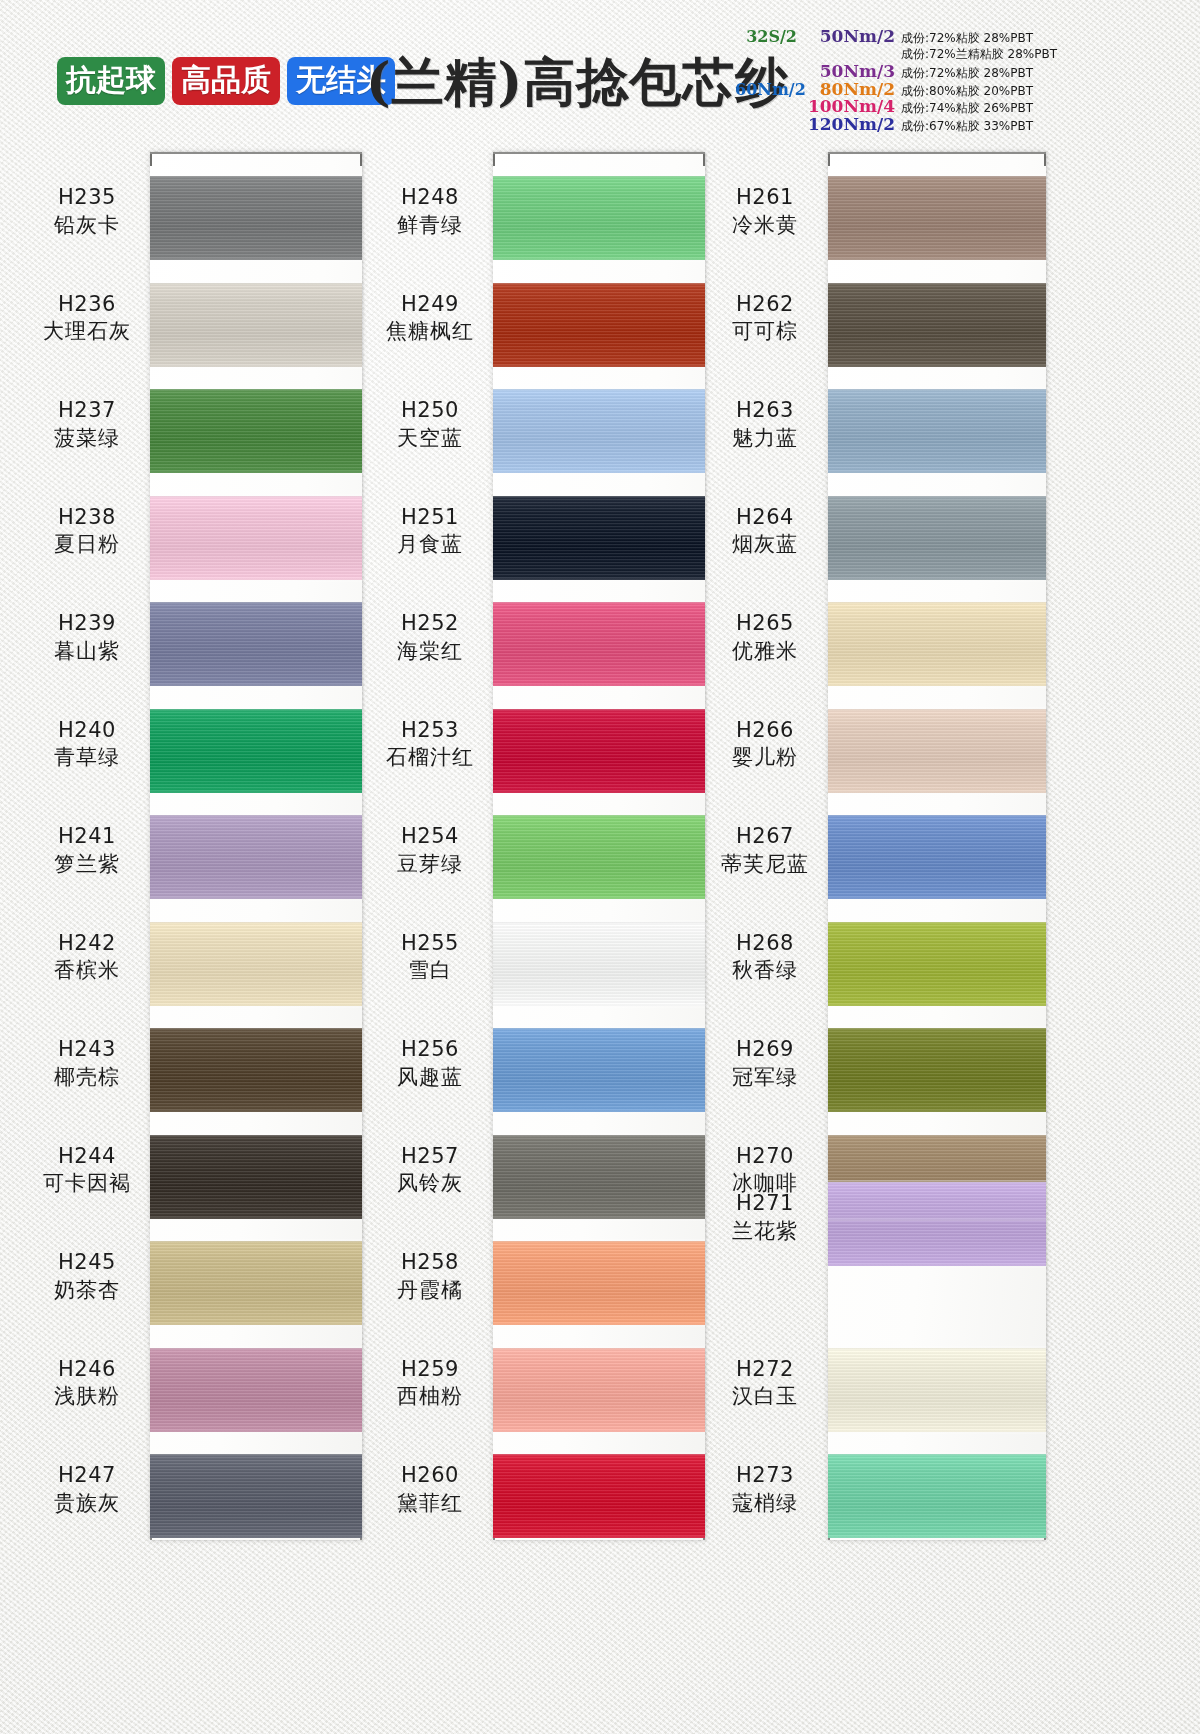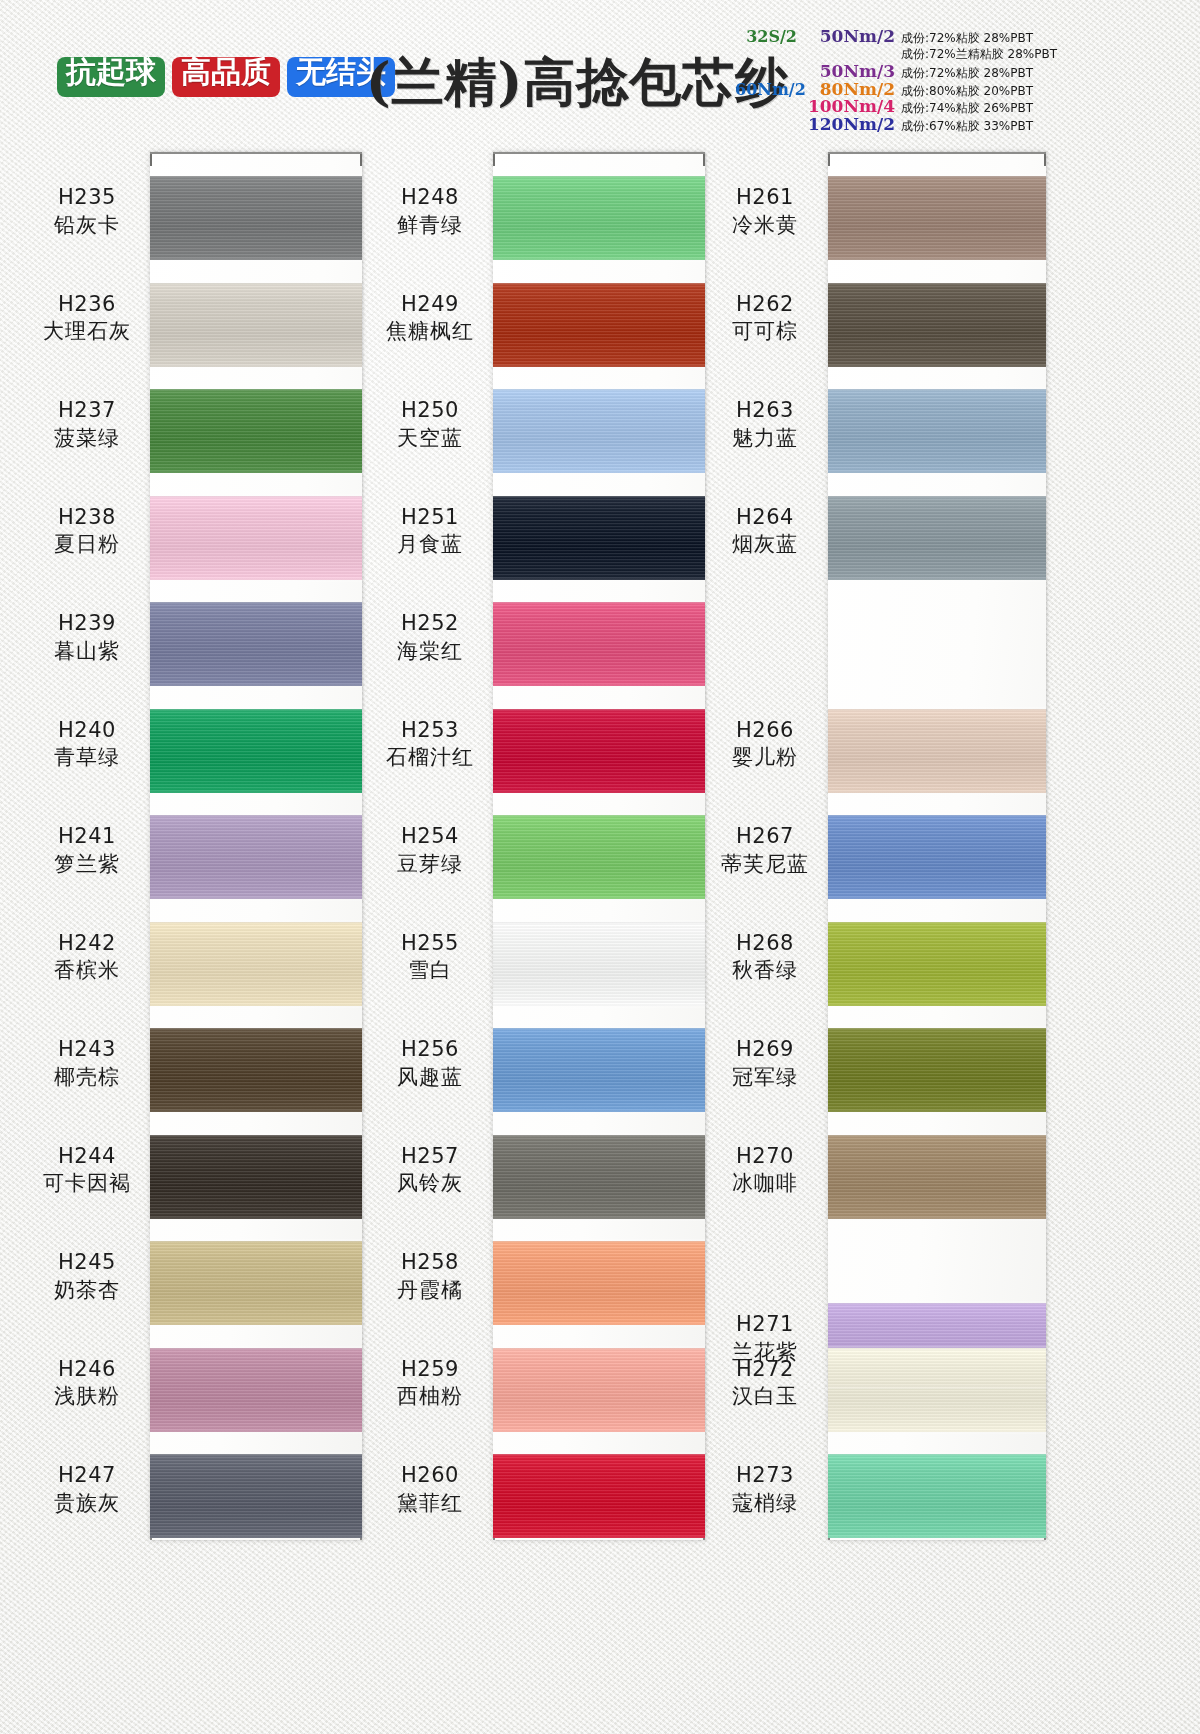--- a/index.html
+++ b/index.html
@@ -37,21 +37,21 @@
     left: 57px;
     top: 57px;
     display: flex;
     gap: 7px;
   }
   .badge {
     color: #ffffff;
     font-size: 30px;
     font-weight: bold;
     line-height: 1;
-    padding: 0 9px 10px 9px;
+    padding: 8px 9px 10px 9px;
     border-radius: 8px;
     letter-spacing: 0px;
     font-family: "DejaVu Sans", "Liberation Sans", sans-serif;
     text-shadow: 0 1px 1px rgba(0,0,0,0.25);
   }
   #brand-title {
     position: absolute;
     left: 366px;
     top: 48px;
     font-size: 52px;
@@ -485,20 +485,27 @@
           </div>
           <div class="yarn" style="background: linear-gradient(rgb(161, 188, 212) 0%, rgb(147, 174, 198) 22%, rgb(137, 164, 188) 62%, rgb(147, 174, 198) 88%, rgb(155, 182, 206) 100%);"></div>
         </div>
         <div class="swatch-row" style="top: 337.5px;">
           <div class="swatch-label">
             <div class="swatch-code">H264</div>
             <div class="swatch-name">烟灰蓝</div>
           </div>
           <div class="yarn" style="background: linear-gradient(rgb(155, 169, 176) 0%, rgb(141, 155, 162) 22%, rgb(131, 145, 152) 62%, rgb(141, 155, 162) 88%, rgb(149, 163, 170) 100%);"></div>
         </div>
+        <div class="swatch-row" style="top: 444px;">
+          <div class="swatch-label">
+            <div class="swatch-code">H265</div>
+            <div class="swatch-name">优雅米</div>
+          </div>
+          <div class="yarn" style="background: linear-gradient(rgb(250, 235, 198) 0%, rgb(236, 221, 184) 22%, rgb(226, 211, 174) 62%, rgb(236, 221, 184) 88%, rgb(244, 229, 192) 100%);"></div>
+        </div>
         <div class="swatch-row" style="top: 550.5px;">
           <div class="swatch-label">
             <div class="swatch-code">H266</div>
             <div class="swatch-name">婴儿粉</div>
           </div>
           <div class="yarn" style="background: linear-gradient(rgb(242, 219, 203) 0%, rgb(228, 205, 189) 22%, rgb(218, 195, 179) 62%, rgb(228, 205, 189) 88%, rgb(236, 213, 197) 100%);"></div>
         </div>
         <div class="swatch-row" style="top: 657px;">
           <div class="swatch-label">
             <div class="swatch-code">H267</div>
@@ -520,21 +527,21 @@
           </div>
           <div class="yarn" style="background: linear-gradient(rgb(131, 142, 56) 0%, rgb(117, 128, 42) 22%, rgb(107, 118, 32) 62%, rgb(117, 128, 42) 88%, rgb(125, 136, 50) 100%);"></div>
         </div>
         <div class="swatch-row" style="top: 976.5px;">
           <div class="swatch-label">
             <div class="swatch-code">H270</div>
             <div class="swatch-name">冰咖啡</div>
           </div>
           <div class="yarn" style="background: linear-gradient(rgb(176, 152, 121) 0%, rgb(162, 138, 107) 22%, rgb(152, 128, 97) 62%, rgb(162, 138, 107) 88%, rgb(170, 146, 115) 100%);"></div>
         </div>
-        <div class="swatch-row" style="top: 1145px;">
+        <div class="swatch-row" style="top: 1024px;">
           <div class="swatch-label">
             <div class="swatch-code">H271</div>
             <div class="swatch-name">兰花紫</div>
           </div>
           <div class="yarn" style="background: linear-gradient(rgb(208, 182, 236) 0%, rgb(194, 168, 222) 22%, rgb(184, 158, 212) 62%, rgb(194, 168, 222) 88%, rgb(202, 176, 230) 100%);"></div>
         </div>
         <div class="swatch-row" style="top: 1189.5px;">
           <div class="swatch-label">
             <div class="swatch-code">H272</div>
             <div class="swatch-name">汉白玉</div>

